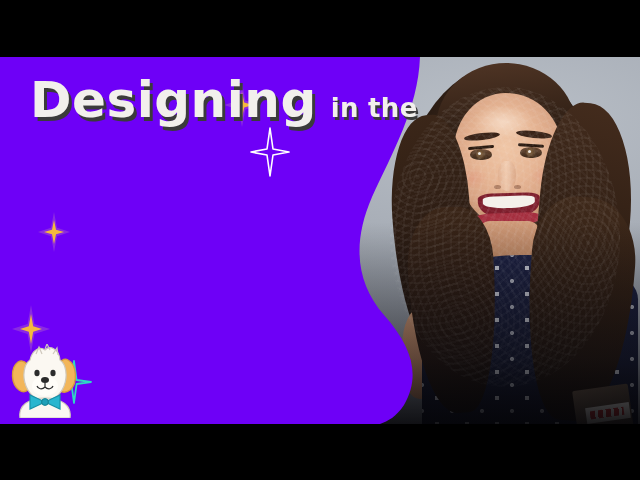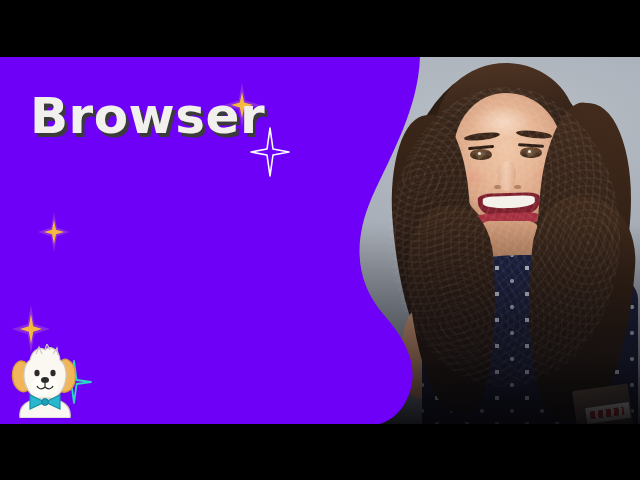--- a/index.html
+++ b/index.html
@@ -261,22 +261,23 @@
     <svg class="spark" style="left:12px;top:248px;width:38px;height:48px" viewBox="0 0 38 48">
       <path d="M19 0 L22.4 19 L38 24 L22.4 29 L19 48 L15.6 29 L0 24 L15.6 19 Z" fill="#8A2BE2"></path>
       <path d="M19 9 L21.2 21.2 L30 24 L21.2 26.8 L19 39 L16.8 26.8 L8 24 L16.8 21.2 Z" fill="#F5B93D"></path>
     </svg>
 
     <svg class="spark" style="left:56px;top:303px;width:36px;height:44px" viewBox="0 0 36 44">
       <path d="M18 1 L20.6 20 L35 22 L20.6 24 L18 43 L15.4 24 L1 22 L15.4 20 Z" fill="none" stroke="#2ED9C3" stroke-width="1.8" stroke-linejoin="round"></path>
     </svg>
 
     <div id="title-block">
-      <div id="line2" class="t-line">
-        <span class="t-main">Browser</span>
+      <div id="line1" class="t-line">
+        <span class="t-main">Designing</span>
+        <span class="t-small">in the</span>
       </div>
     </div>
 
 
     <svg id="logo" viewBox="0 0 78 74">
 
       <path d="M12 18 C4 24 5 40 13 46 C20 51 27 44 26 33 C25 23 19 14 12 18 Z" fill="#F2B65A" stroke="#D99A3C" stroke-width="1.4"></path>
       <path d="M62 16 C71 21 72 39 64 46 C56 52 49 45 50 33 C51 22 56 12 62 16 Z" fill="#F2B65A" stroke="#D99A3C" stroke-width="1.4"></path>
 
       <path d="M24 16 C26 6 34 2 39 6 C44 1 53 5 54 16 C60 20 62 32 58 42

